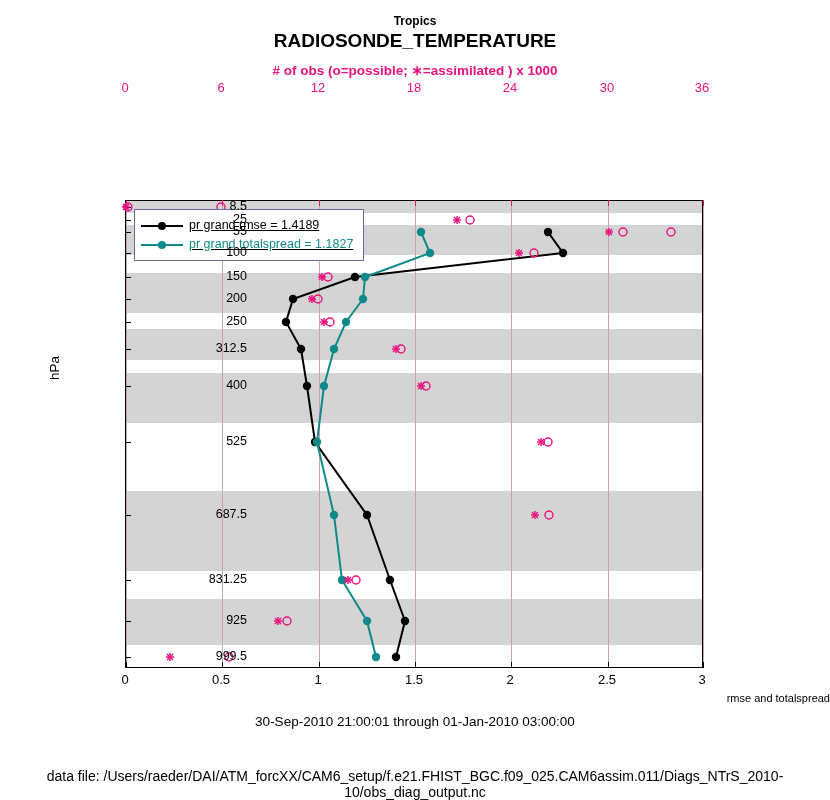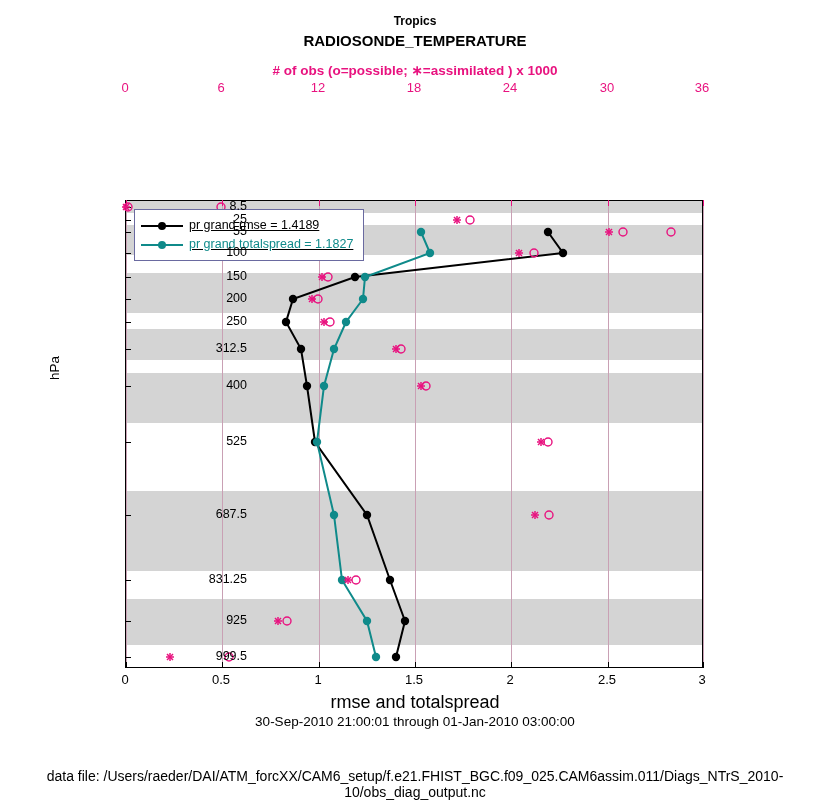--- a/index.html
+++ b/index.html
@@ -25,21 +25,21 @@
     left: 0; top: 12px;
     width: 830px;
     text-align: center;
   }
   .title-1 {
     font-size: 12px;
     font-weight: bold;
     line-height: 19px;
   }
   .title-2 {
-    font-size: 15px;
+    font-size: 19px;
     font-weight: bold;
     line-height: 19px;
   }
   .top-axis-label {
     position: absolute;
     left: 0; top: 62px;
     width: 830px;
     text-align: center;
     color: #e8127f;
     font-size: 13.5px;
@@ -113,22 +113,22 @@
     right: 583px;
     transform: translateY(-50%);
     white-space: nowrap;
     text-align: right;
   }
   .axis-title-x {
     position: absolute;
     left: 0;
     top: 692px;
     width: 830px;
-    text-align: center;
-    font-size: 18px;
+    text-align: right;
+    font-size: 11px;
   }
   .axis-title-x2 {
     position: absolute;
     left: 0;
     top: 714px;
     width: 830px;
     text-align: center;
     font-size: 13.5px;
   }
   .axis-title-y {

